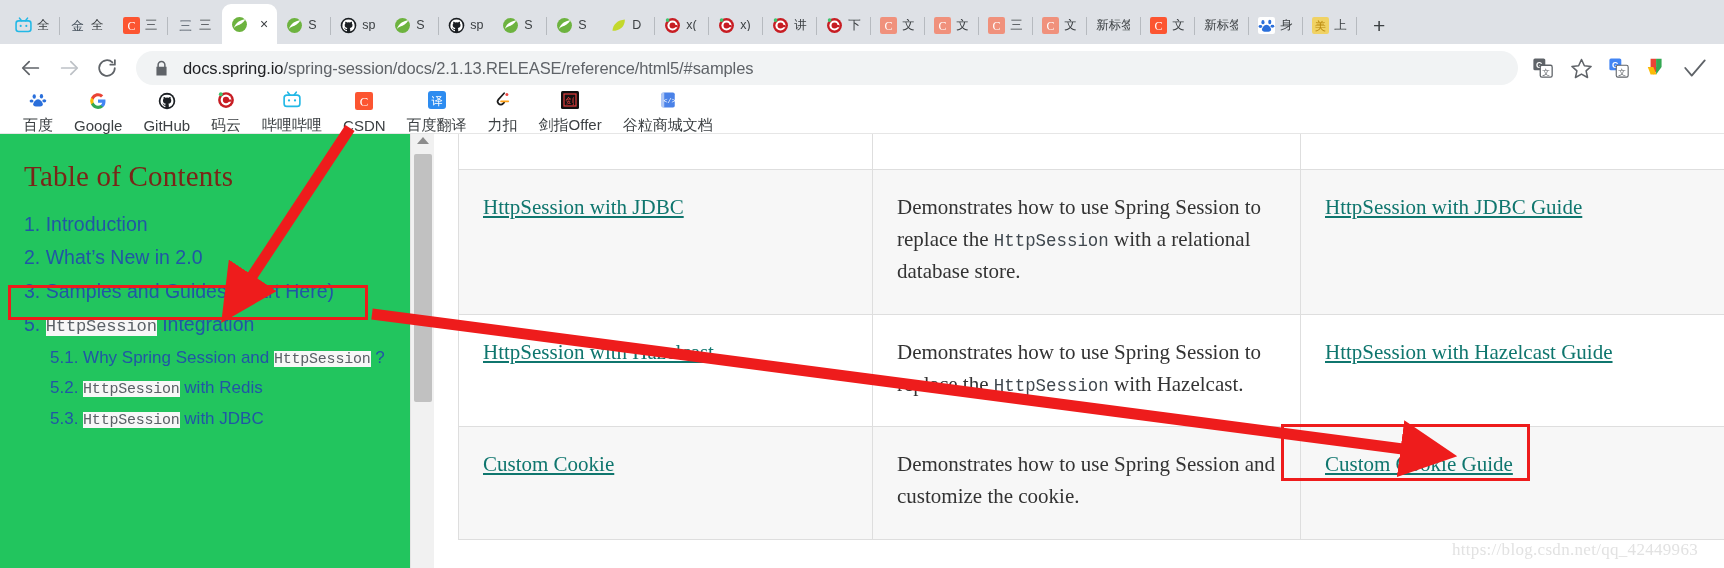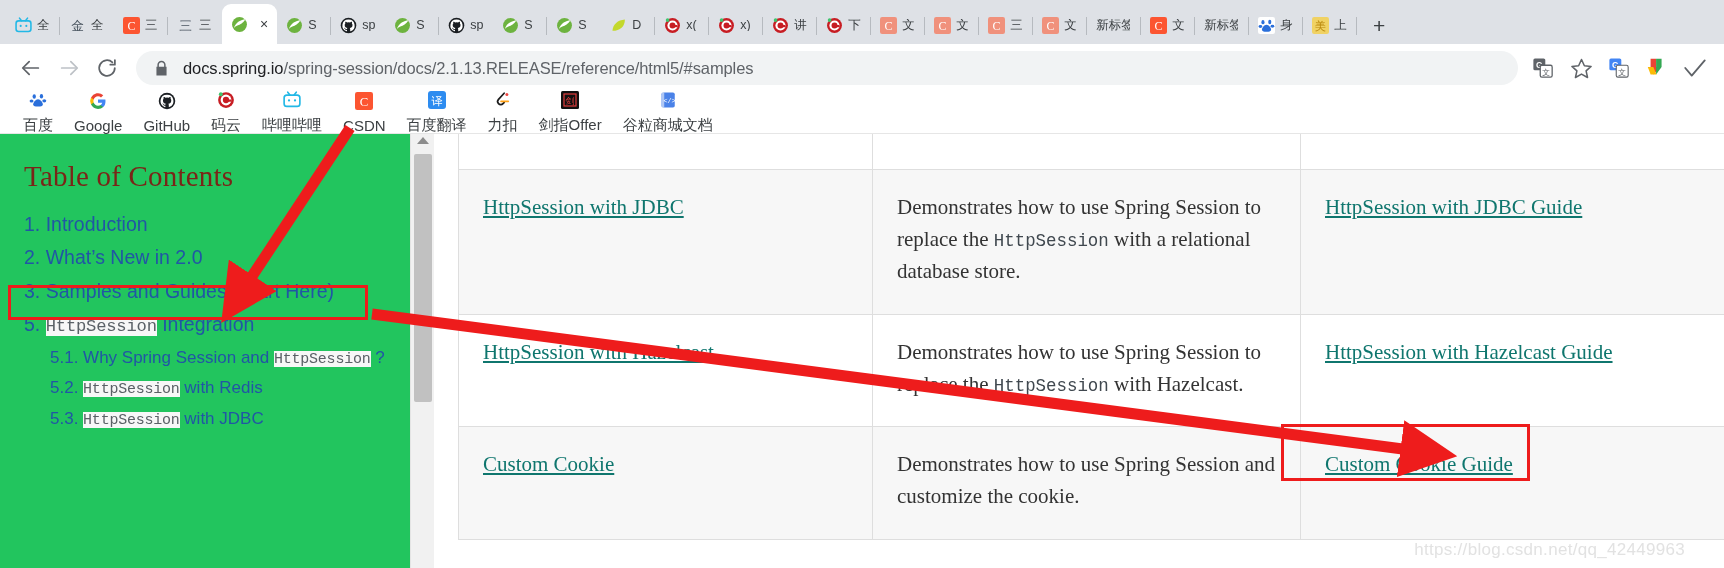--- a/index.html
+++ b/index.html
@@ -233,24 +233,24 @@
     pointer-events: none;
     z-index: 50;
   }
   .redbox {
     position: absolute;
     border: 3px solid #ee1c1c;
     z-index: 51;
   }
   .watermark {
     position: absolute;
-    right: 39px; bottom: 8px;
+    right: 26px; bottom: 8px;
     font-size: 17px;
     color: #e2e2e2;
-    font-family: Liberation Sans, sans-serif;
+    font-family: Liberation Serif, serif;
     z-index: 45;
     letter-spacing: 0.3px;
   }
 </style>
 </head>
 <body>
 
 <div class="tabstrip">
   <div id="tabs-host" style="display:flex;align-items:flex-end;">
       <div class="tab">

